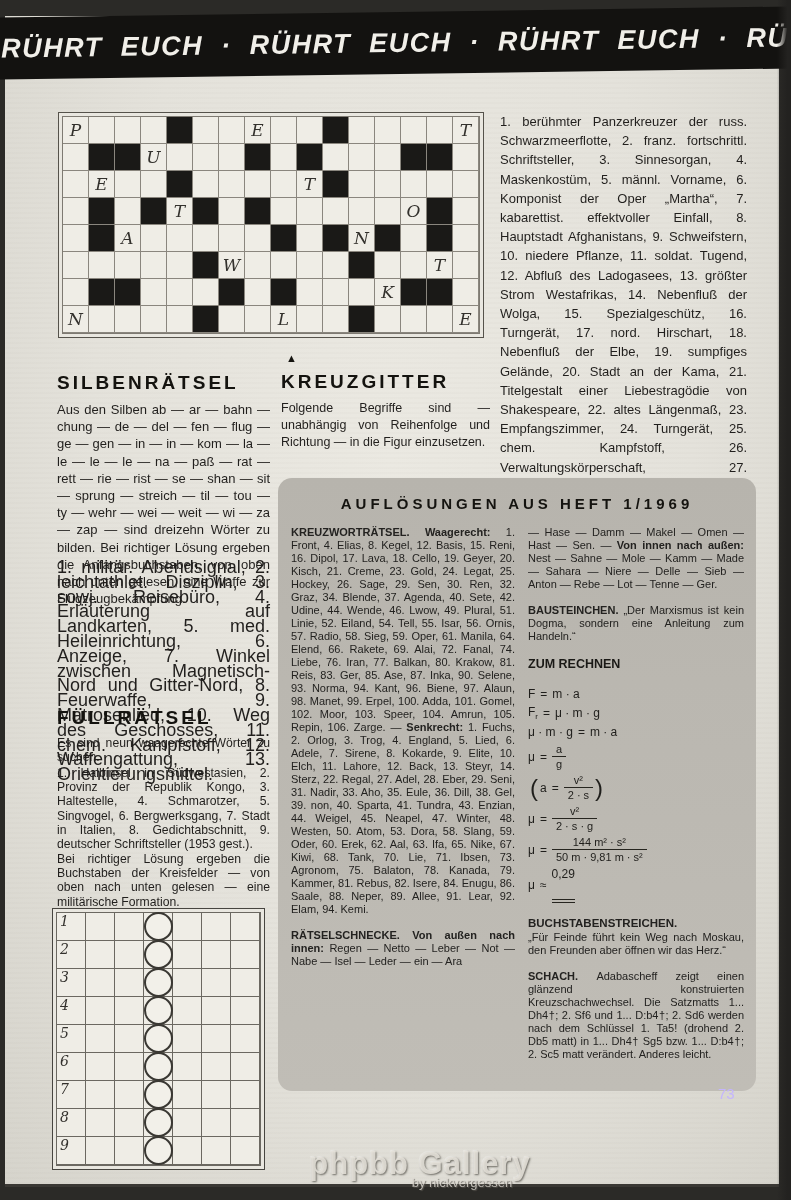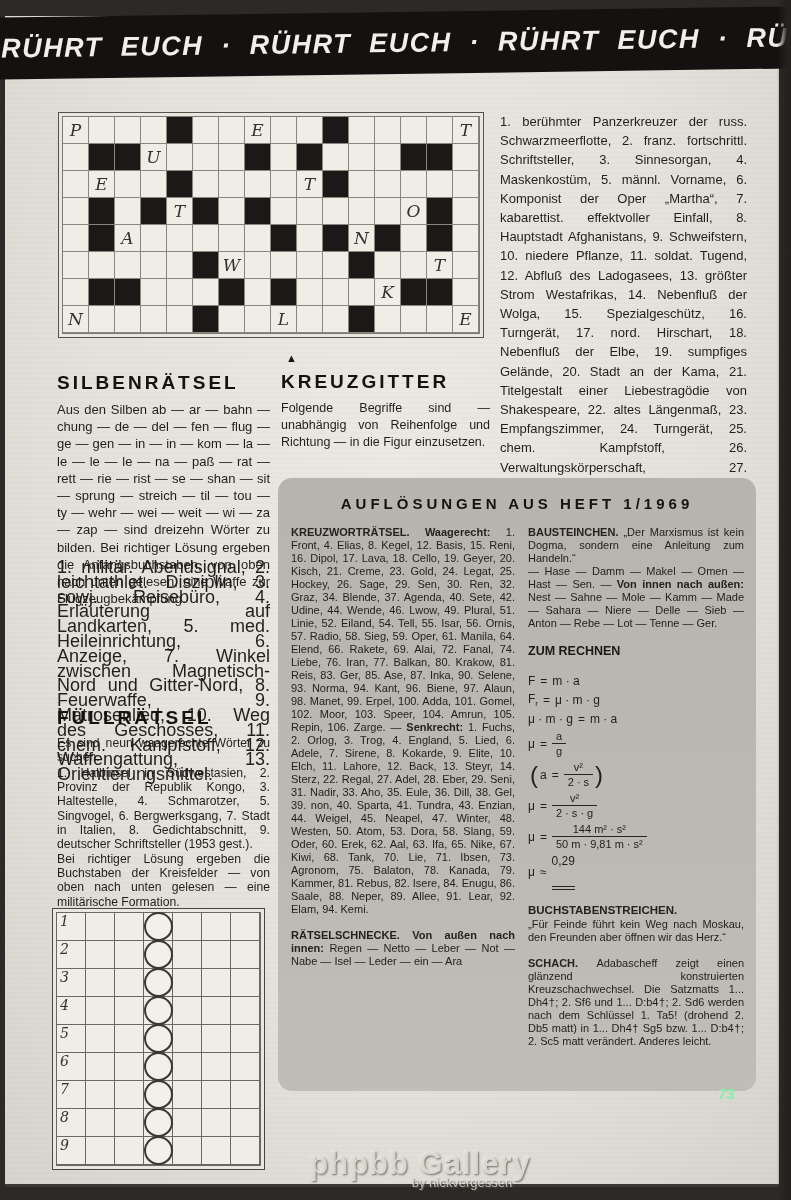--- a/index.html
+++ b/index.html
@@ -113,21 +113,21 @@
   .fg-num{
     position:absolute;top:1px;left:3px;font-family:"DejaVu Serif",serif;
     font-style:italic;font-size:14px;color:#33312d;line-height:1;
   }
   .fg-circle{
     width:25px;height:25px;border:2px solid #3a3833;border-radius:50%;
     background:#f2f0e9;flex:none;
   }
   
   .page-number{
-    position:absolute;left:718px;top:1085px;font-size:15px;font-weight:bold;color:#86efac;
+    position:absolute;left:718px;top:1085px;font-size:15px;font-weight:normal;color:#c4b5fd;
   }
   .watermark{
     position:absolute;left:240px;top:1146px;width:360px;text-align:center;
     font-family:"Liberation Sans",sans-serif;pointer-events:none;
   }
   .wm1{
     font-size:31px;font-weight:bold;letter-spacing:1px;
     color:rgba(230,227,219,.88);
     text-shadow:1px 1px 2px rgba(92,89,82,.85), -1px -1px 1px rgba(255,255,255,.35);
   }
@@ -330,22 +330,22 @@
 
   <div class="solutions">
     <div class="sol-title">AUFLÖSUNGEN AUS HEFT 1/1969</div>
 
     <div class="sol-col sol-col-left">
       <p class="sol-p"><span class="b">KREUZWORTRÄTSEL. Waagerecht: </span><span>1. Front, 4. Elias, 8. Kegel, 12. Basis, 15. Reni, 16. Dipol, 17. Lava, 18. Cello, 19. Geyer, 20. Kisch, 21. Creme, 23. Gold, 24. Legat, 25. Hockey, 26. Sage, 29. Sen, 30. Ren, 32. Graz, 34. Blende, 37. Agenda, 40. Sete, 42. Udine, 44. Wende, 46. Lwow, 49. Plural, 51. Linie, 52. Eiland, 54. Tell, 55. Isar, 56. Ornis, 57. Radio, 58. Sieg, 59. Oper, 61. Manila, 64. Elend, 66. Rakete, 69. Alai, 72. Fanal, 74. Liebe, 76. Iran, 77. Balkan, 80. Krakow, 81. Reis, 83. Ger, 85. Ase, 87. Inka, 90. Selene, 93. Norma, 94. Kant, 96. Biene, 97. Alaun, 98. Manet, 99. Erpel, 100. Adda, 101. Gomel, 102. Moor, 103. Speer, 104. Amrun, 105. Repin, 106. Zarge. — </span><span class="b">Senkrecht: </span><span>1. Fuchs, 2. Orlog, 3. Trog, 4. England, 5. Lied, 6. Adele, 7. Sirene, 8. Kokarde, 9. Elite, 10. Elch, 11. Lahore, 12. Back, 13. Steyr, 14. Sterz, 22. Regal, 27. Adel, 28. Eber, 29. Seni, 31. Nadir, 33. Aho, 35. Eule, 36. Dill, 38. Gel, 39. non, 40. Sparta, 41. Tundra, 43. Enzian, 44. Weigel, 45. Neapel, 47. Winter, 48. Westen, 50. Atom, 53. Dora, 58. Slang, 59. Oder, 60. Erek, 62. Aal, 63. Ifa, 65. Nike, 67. Kiwi, 68. Tank, 70. Lie, 71. Ibsen, 73. Agronom, 75. Balaton, 78. Kanada, 79. Kammer, 81. Rebus, 82. Isere, 84. Enugu, 86. Saale, 88. Neper, 89. Allee, 91. Lear, 92. Elam, 94. Kemi.</span></p>
       <p class="sol-p"><span class="b">RÄTSELSCHNECKE. Von außen nach innen: </span><span>Regen — Netto — Leber — Not — Nabe — Isel — Leder — ein — Ara</span></p>
     </div>
 
     <div class="sol-col sol-col-right">
+      <p class="sol-p" style="margin-top:0"><span>— Hase — Damm — Makel — Omen — Hast — Sen. — </span><span class="b">Von innen nach außen: </span><span>Nest — Sahne — Mole — Kamm — Made — Sahara — Niere — Delle — Sieb — Anton — Rebe — Lot — Tenne — Ger.</span></p>
       <p class="sol-p"><span class="b">BAUSTEINCHEN. </span><span>„Der Marxismus ist kein Dogma, sondern eine Anleitung zum Handeln.“</span></p>
-      <p class="sol-p" style="margin-top:0"><span>— Hase — Damm — Makel — Omen — Hast — Sen. — </span><span class="b">Von innen nach außen: </span><span>Nest — Sahne — Mole — Kamm — Made — Sahara — Niere — Delle — Sieb — Anton — Rebe — Lot — Tenne — Ger.</span></p>
 
       <div class="sol-h">ZUM RECHNEN</div>
       <div class="formulas" id="formulas">
           <div class="formula-line">
             <span class="f-lhs">F</span>
             <span class="f-rel">=</span>
             <span class="f-rhs">m · a</span>
           </div>
           <div class="formula-line">
             <span class="f-lhs">F<sub>r</sub></span>

